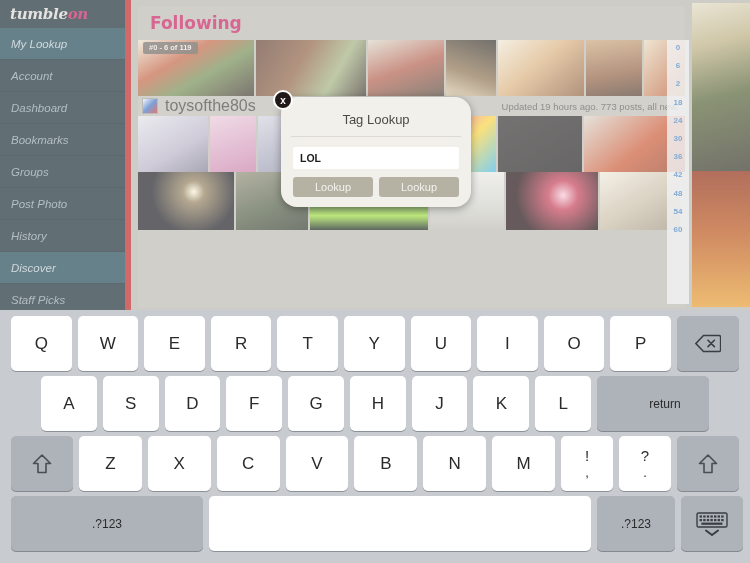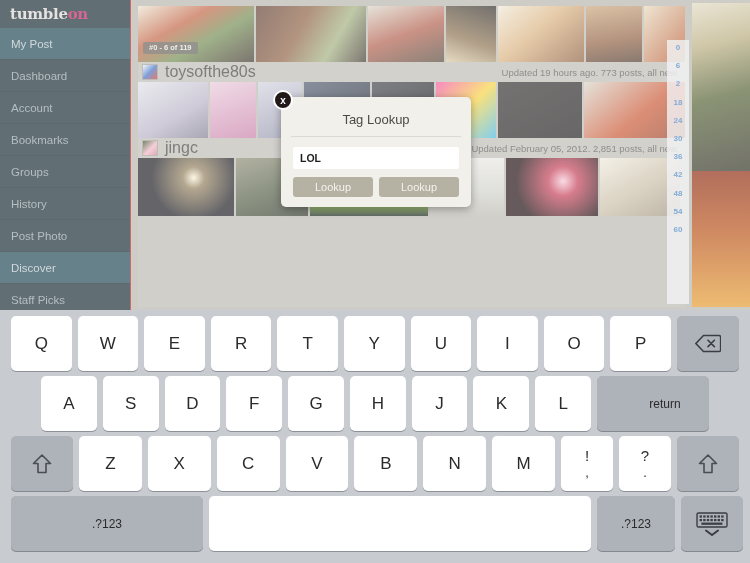--- a/index.html
+++ b/index.html
@@ -14,21 +14,22 @@
   #app {
     position:absolute; left:0; top:0; width:750px; height:310px;
     background:#14303a;
     overflow:hidden;
   }
 
   
   #sidebar {
     position:absolute; left:0; top:0; width:131px; height:310px;
     background:#10242d;
-    border-right:1px solid #b91c1c;
+    border-right:6px solid #b91c1c;
+    font-style:italic;
   }
   .logo {
     height:28px; line-height:28px; padding-left:10px;
     font-family:"DejaVu Serif", serif;
     font-weight:bold; font-size:15px; letter-spacing:-0.3px;
     color:#d8d4d0;
   }
   .logo .on { color:#c2185b; }
   .side-item {
     height:32px; line-height:32px; padding-left:11px;
@@ -90,21 +91,21 @@
   #right-col {
     position:absolute; right:0; top:3px; width:58px; bottom:3px;
     overflow:hidden;
   }
   .rc-img { width:58px; display:block; }
 
   
   #veil { position:absolute; inset:0; background:rgba(255,255,255,.34); z-index:8; }
   #dialog {
     position:absolute; left:281px; top:97px; width:190px; height:110px;
-    background:#f2f0eb; border-radius:5px; z-index:10;
+    background:#f2f0eb; border-radius:16px; z-index:10;
     box-shadow:0 2px 8px rgba(0,0,0,.35);
   }
   #dialog-title {
     text-align:center; font-size:13px; color:#4d4b46;
     padding-top:15px; padding-bottom:9px;
     border-bottom:1px solid #dcd9d2;
     margin:0 10px;
   }
   #tag-input {
     display:block; width:166px; height:22px; margin:10px auto 0;
@@ -162,51 +163,52 @@
 <body>
 
 <div id="app">
 
   <div id="sidebar">
     <div class="logo">
       <span>tumble</span><span class="on">on</span>
     </div>
 
     <div class="side-item header">
-      <span>My Post</span>
+      <span>My Lookup</span>
+    </div>
+    <div class="side-item">
+      <span>Account</span>
     </div>
     <div class="side-item">
       <span>Dashboard</span>
     </div>
     <div class="side-item">
-      <span>Account</span>
-    </div>
-    <div class="side-item">
       <span>Bookmarks</span>
     </div>
     <div class="side-item">
       <span>Groups</span>
     </div>
     <div class="side-item">
+      <span>Post Photo</span>
+    </div>
+    <div class="side-item">
       <span>History</span>
-    </div>
-    <div class="side-item">
-      <span>Post Photo</span>
     </div>
     <div class="side-item header">
       <span>Discover</span>
     </div>
     <div class="side-item">
       <span>Staff Picks</span>
     </div>
   </div>
 
   <div id="content">
     <div id="content-inner">
 
+      <div class="page-title">Following</div>
       <div class="count-chip">#0 - 6 of 119</div>
 
       <div class="feed-row">
         <div class="tile-strip">
           <div class="tile" style="width:116px;background:linear-gradient(150deg,#e9e0cc 0%,#c0603f 35%,#6f8a4e 60%,#3a2f26 100%);"></div>
           <div class="tile" style="width:110px;background:linear-gradient(120deg,#5c3a2c 0%,#8a5c3e 40%,#9fae7c 70%,#3b3128 100%);"></div>
           <div class="tile" style="width:76px;background:linear-gradient(160deg,#d9d3c4 0%,#b05a48 50%,#4f4233 100%);"></div>
           <div class="tile" style="width:50px;background:linear-gradient(200deg,#2b2722 0%,#8a6f4c 60%,#d8c8a4 100%);"></div>
           <div class="tile" style="width:86px;background:linear-gradient(140deg,#efe6d2 0%,#d9b07c 45%,#8a5b3a 100%);"></div>
           <div class="tile" style="width:56px;background:linear-gradient(170deg,#c8a478 0%,#8e5c3d 60%,#4b3526 100%);"></div>
@@ -226,25 +228,20 @@
           <div class="tile" style="width:44px;background:linear-gradient(160deg,#cfd0dd 0%,#8f90a8 100%);"></div>
           <div class="tile" style="width:66px;background:linear-gradient(140deg,#4a5468 0%,#222833 100%);"></div>
           <div class="tile" style="width:62px;background:linear-gradient(140deg,#3a3d45 0%,#15171b 100%);"></div>
           <div class="tile" style="width:60px;background:linear-gradient(135deg,#f24fa0 0%,#f7d23c 50%,#41b6e6 100%);"></div>
           <div class="tile" style="width:84px;background:linear-gradient(150deg,#2c2a29 0%,#1a1818 100%);"></div>
           <div class="tile" style="width:106px;background:linear-gradient(140deg,#d8d2c6 0%,#c9542f 55%,#8d3a21 100%);"></div>
         </div>
       </div>
 
       <div class="feed-row">
-        <div class="meta-bar">
-          <div class="avatar" style="background:linear-gradient(135deg,#2f4a1e 0%,#f0b7c4 55%,#cf7f96 100%);"></div>
-          <span class="blog-name">jingc</span>
-          <span class="meta-updated">Updated February 05, 2012. 2,851 posts, all new.</span>
-        </div>
         <div class="tile-strip" style="height:58px;">
           <div class="tile" style="width:96px;height:58px;background:radial-gradient(circle at 58% 34%,#fdf3d8 0%,#8e7b58 16%,#16161c 62%);"></div>
           <div class="tile" style="width:72px;height:58px;background:linear-gradient(160deg,#8d8a72 0%,#4e5a41 55%,#2d3426 100%);"></div>
           <div class="tile" style="width:118px;height:58px;background:linear-gradient(180deg,#24406b 0%,#13351f 45%,#9ee03c 75%,#0b1b12 100%);"></div>
           <div class="tile" style="width:74px;height:58px;background:linear-gradient(180deg,#e7e6e2 0%,#cfcfc8 60%,#b9b7ae 100%);"></div>
           <div class="tile" style="width:92px;height:58px;background:radial-gradient(circle at 62% 40%,#f7c9d8 0%,#c23a52 22%,#190608 70%);"></div>
           <div class="tile" style="width:80px;height:58px;background:linear-gradient(150deg,#efe9db 0%,#c9bda6 50%,#9b8e79 100%);"></div>
         </div>
       </div>
 

